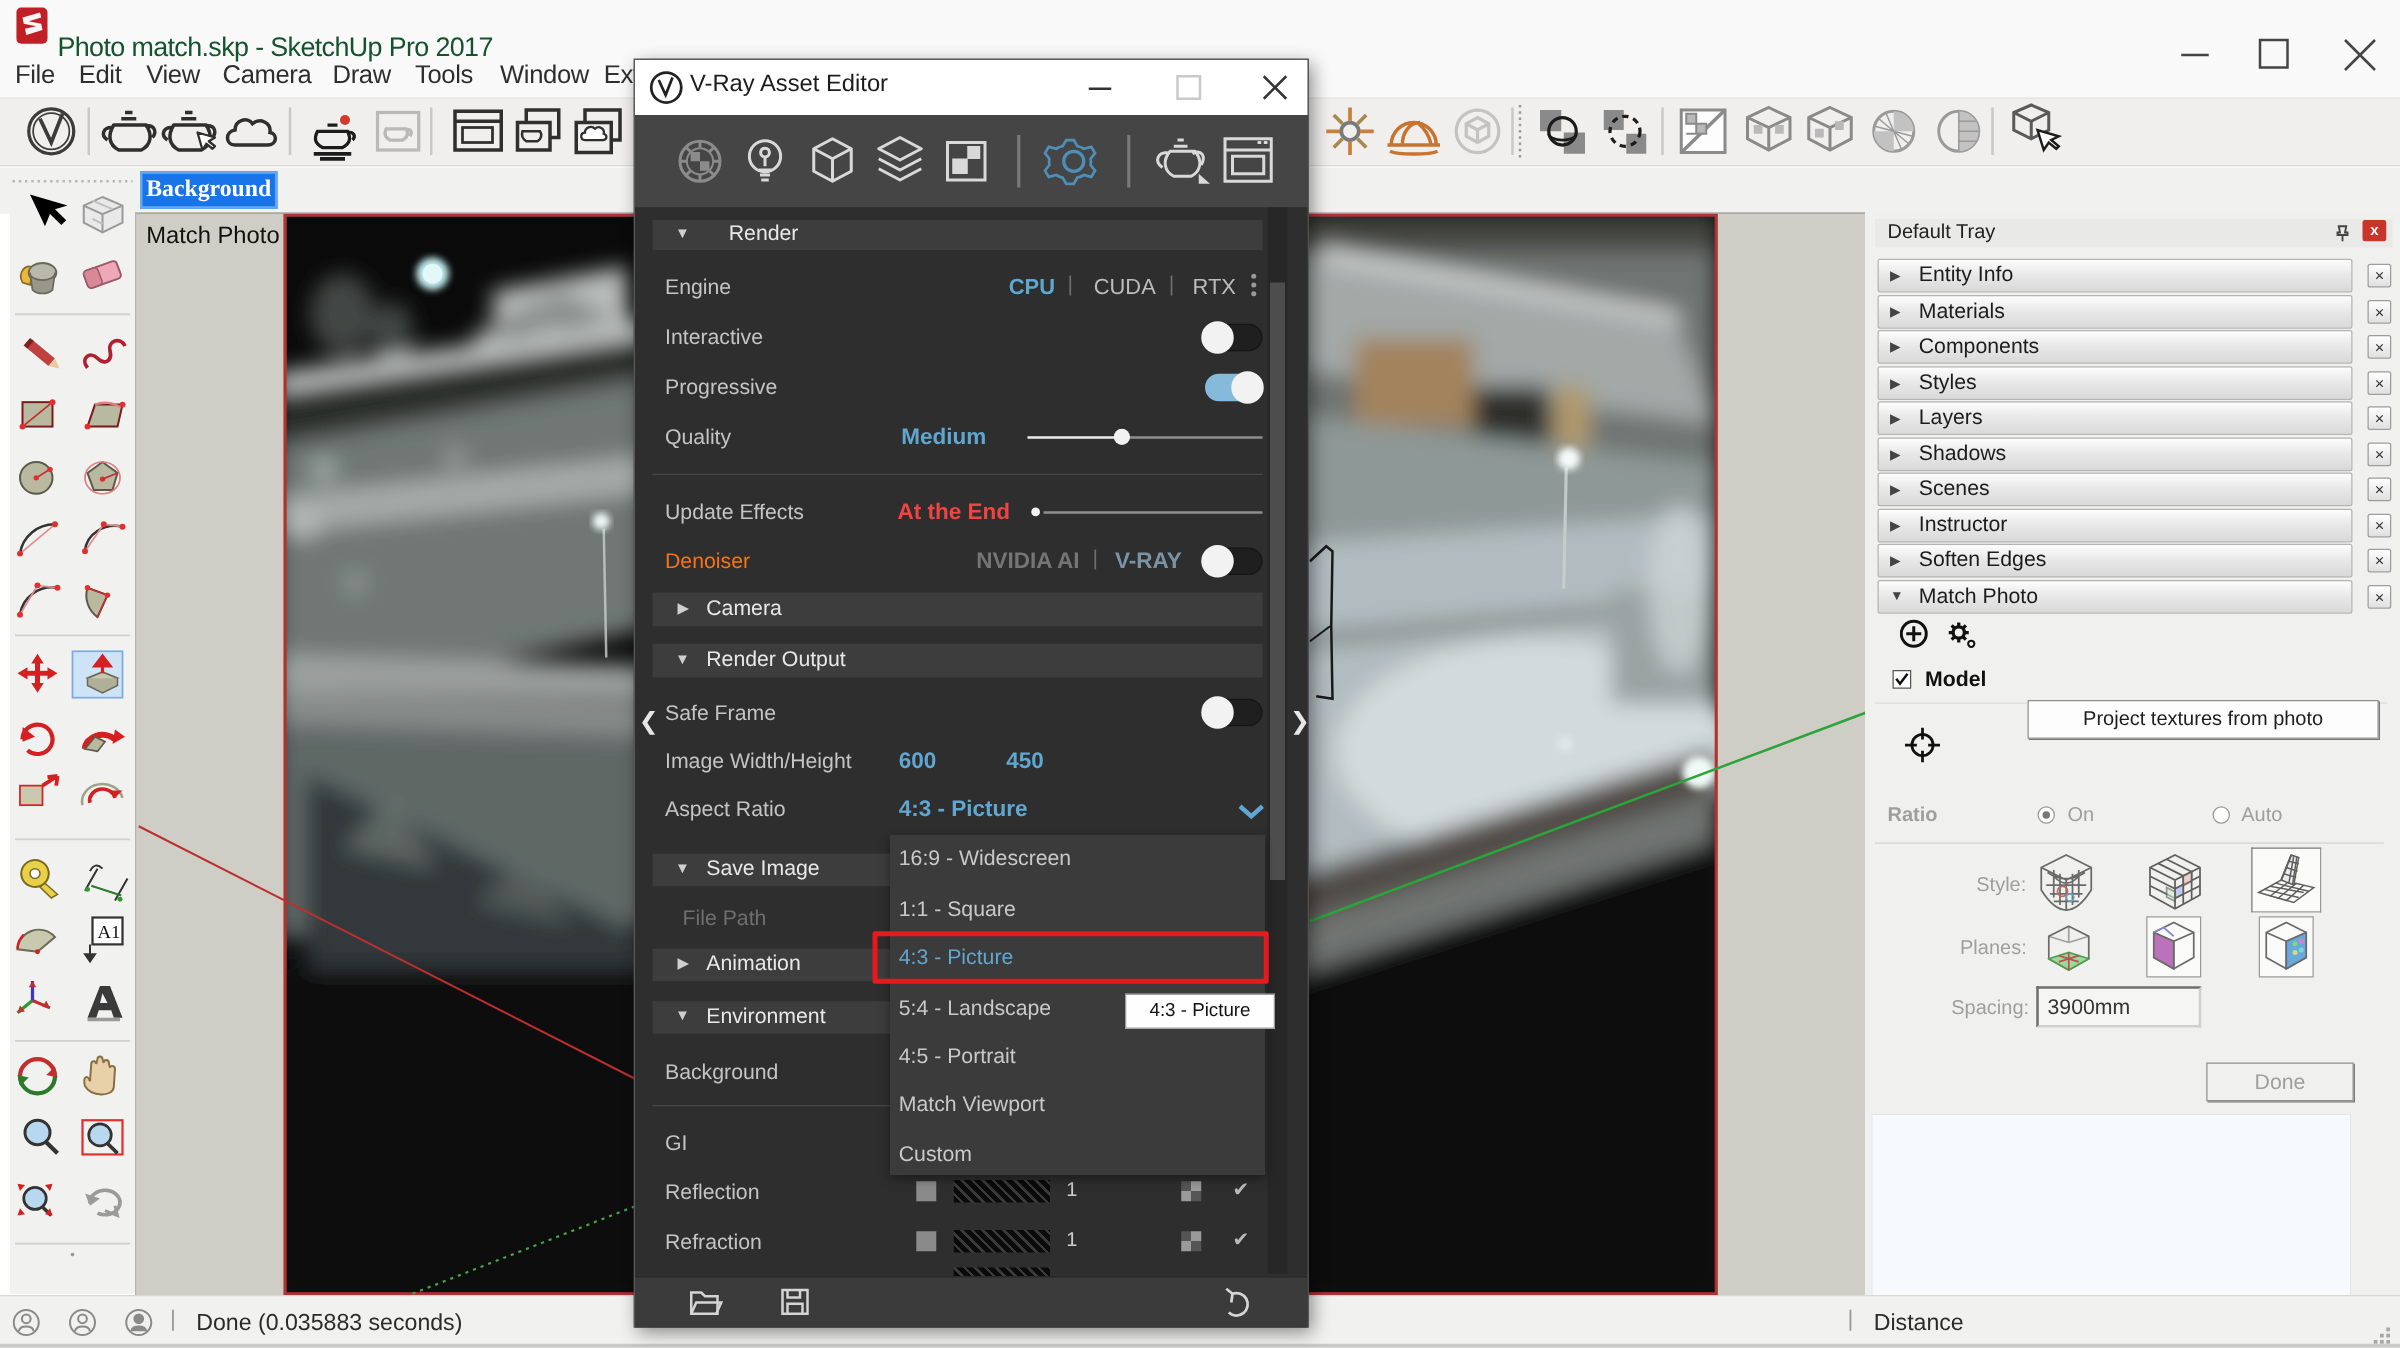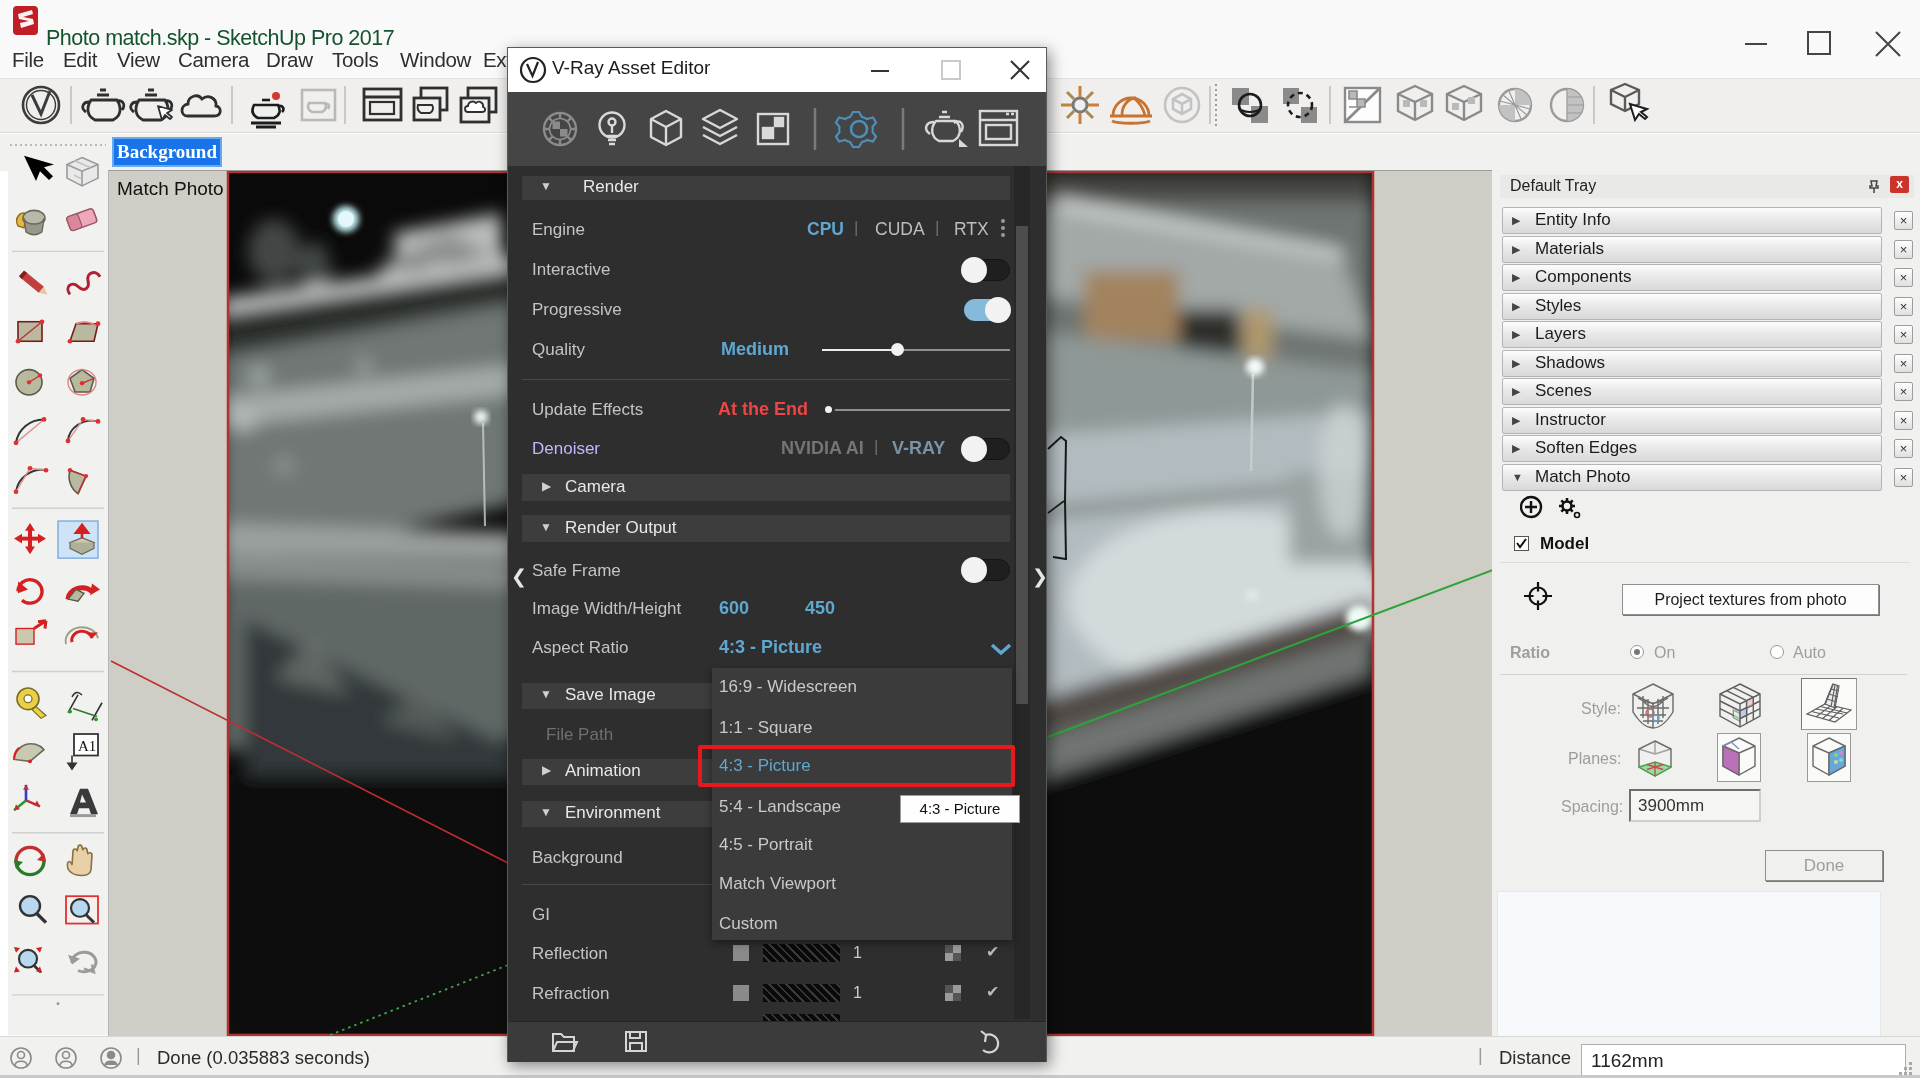--- a/index.html
+++ b/index.html
@@ -519,21 +519,21 @@
   <svg class="abs" style="left:23px;top:366px;" width="14" height="14" viewBox="0 0 14 14">
       <path d="M2 7 l3 4 6-8" stroke="#111" stroke-width="2" fill="none"></path>
     </svg>
   <div class="abs" style="left:48px;top:364px;font-size:17px;color:#111;font-weight:bold;">Model</div>
   <div class="abs" style="left:8px;top:392px;width:410px;height:1px;background:#dcdcdc;"></div>
 
   <svg class="abs" style="left:32px;top:412px;" width="28" height="28" viewBox="0 0 28 28">
     <circle cx="14" cy="14" r="8.5" stroke="#111" stroke-width="2.2" fill="none"></circle>
     <path d="M14 0 v9.5 M14 18.5 v9.5 M0 14 h9.5 M18.5 14 h9.5" stroke="#111" stroke-width="2.2"></path>
   </svg>
-  <div class="abs" style="left:130px;top:414px;width:257px;height:31px;background:#fdfdfd;border:1px solid #8f8f8f;font-size:16px;color:#1c1c1c;text-align:center;line-height:29px;box-shadow:1px 1px 0 #777;">Project textures from photo</div>
+  <div class="abs" style="left:130px;top:390px;width:281px;height:31px;background:#fdfdfd;border:1px solid #8f8f8f;font-size:16px;color:#1c1c1c;text-align:center;line-height:29px;box-shadow:1px 1px 0 #777;">Project textures from photo</div>
 
   <div class="graylab" style="left:18px;top:474px;font-weight:bold;">Ratio</div>
   <div class="abs" style="left:138px;top:475px;width:14px;height:14px;border:1px solid #9a9a9a;border-radius:50%;background:#fdfdfd;"></div>
   <div class="abs" style="left:142px;top:479px;width:6px;height:6px;border-radius:50%;background:#777;"></div>
   <div class="graylab" style="left:162px;top:474px;">On</div>
   <div class="abs" style="left:278px;top:475px;width:14px;height:14px;border:1px solid #9a9a9a;border-radius:50%;background:#fdfdfd;"></div>
   <div class="graylab" style="left:301px;top:474px;">Auto</div>
   <div class="abs" style="left:8px;top:504px;width:407px;height:1px;background:#d2d2d0;"></div>
 
   <div class="graylab" style="left:89px;top:530px;">Style:</div>
@@ -624,21 +624,20 @@
         <path d="M50 18 c1-5 11-5 12 0"></path>
       <circle cx="101" cy="11" r="10"></circle>
         <circle cx="101" cy="8" r="3.5" fill="#8a8a8a"></circle>
         <path d="M95 18 c1-5 11-5 12 0" fill="#8a8a8a"></path>
     </g>
   </svg>
   <div class="abs" style="left:136px;top:8px;font-size:18px;color:#9a9a9a;">|</div>
   <div class="abs" style="left:157px;top:10px;font-size:18.5px;color:#2b2b2b;">Done (0.035883 seconds)</div>
   <div class="abs" style="left:1478px;top:8px;font-size:18px;color:#9a9a9a;">|</div>
   <div class="abs" style="left:1499px;top:10px;font-size:18.5px;color:#2b2b2b;">Distance</div>
-  <div class="abs" style="left:1581px;top:7px;width:325px;height:32px;background:#fff;border:1px solid #aeaeae;font-size:19px;color:#222;line-height:31px;padding-left:9px;">1162mm</div>
   <svg class="abs" style="left:1898px;top:24px;" width="16" height="16" viewBox="0 0 16 16">
     <g fill="#a8a8a8">
         <rect x="11" y="11" width="3" height="3"></rect>
         <rect x="11" y="6" width="3" height="3"></rect>
         <rect x="6" y="11" width="3" height="3"></rect>
         <rect x="11" y="1" width="3" height="3"></rect>
         <rect x="1" y="11" width="3" height="3"></rect>
         <rect x="6" y="6" width="3" height="3"></rect>
       </g>
   </svg>
@@ -752,21 +751,21 @@
   <div class="abs" style="left:390px;top:301px;width:112px;height:2px;background:#8e8e8e;"></div>
   <div class="abs" style="left:383px;top:295px;width:13px;height:13px;background:#f2f2f2;border-radius:50%;"></div>
 
   <div class="abs" style="left:14px;top:331px;width:488px;height:1px;background:#474747;"></div>
 
   <div class="abs" style="left:24px;top:352px;font-size:17px;color:#c4c4c4;">Update Effects</div>
   <div class="abs" style="left:210px;top:351px;font-size:18px;color:#ef4444;font-weight:bold;">At the End</div>
   <div class="abs" style="left:315px;top:361px;width:187px;height:2px;background:#8e8e8e;"></div>
   <div class="abs" style="left:314px;top:355px;width:13px;height:13px;background:#f2f2f2;border-radius:50%;border:3px solid #2e2e2e;"></div>
 
-  <div class="abs" style="left:24px;top:391px;font-size:17px;color:#c4b5fd;">Denoiser</div>
+  <div class="abs" style="left:24px;top:391px;font-size:17px;color:#f97316;">Denoiser</div>
   <div class="abs" style="left:273px;top:390px;font-size:18px;color:#757575;font-weight:bold;">NVIDIA AI</div>
   <div class="abs" style="left:366px;top:389px;font-size:17px;color:#6e6e6e;">|</div>
   <div class="abs" style="left:384px;top:390px;font-size:18px;color:#7b93a5;font-weight:bold;">V-RAY</div>
   <div class="abs" style="left:456px;top:390px;width:46px;height:22px;background:#1f1f1f;border:1px solid #151515;border-radius:11px;"></div>
   <div class="abs" style="left:453px;top:388px;width:26px;height:26px;background:#f2f2f2;border-radius:50%;"></div>
 
   <div class="abs" style="left:14px;top:426px;width:488px;height:27px;background:#3d3d3d;color:#e8e8e8;font-size:17px;">
       <span style="position:absolute;left:20px;top:5px;color:#cfcfcf;font-size:12px;">▶</span>
       <span style="position:absolute;left:43px;top:3px;">Camera</span>
     </div>

